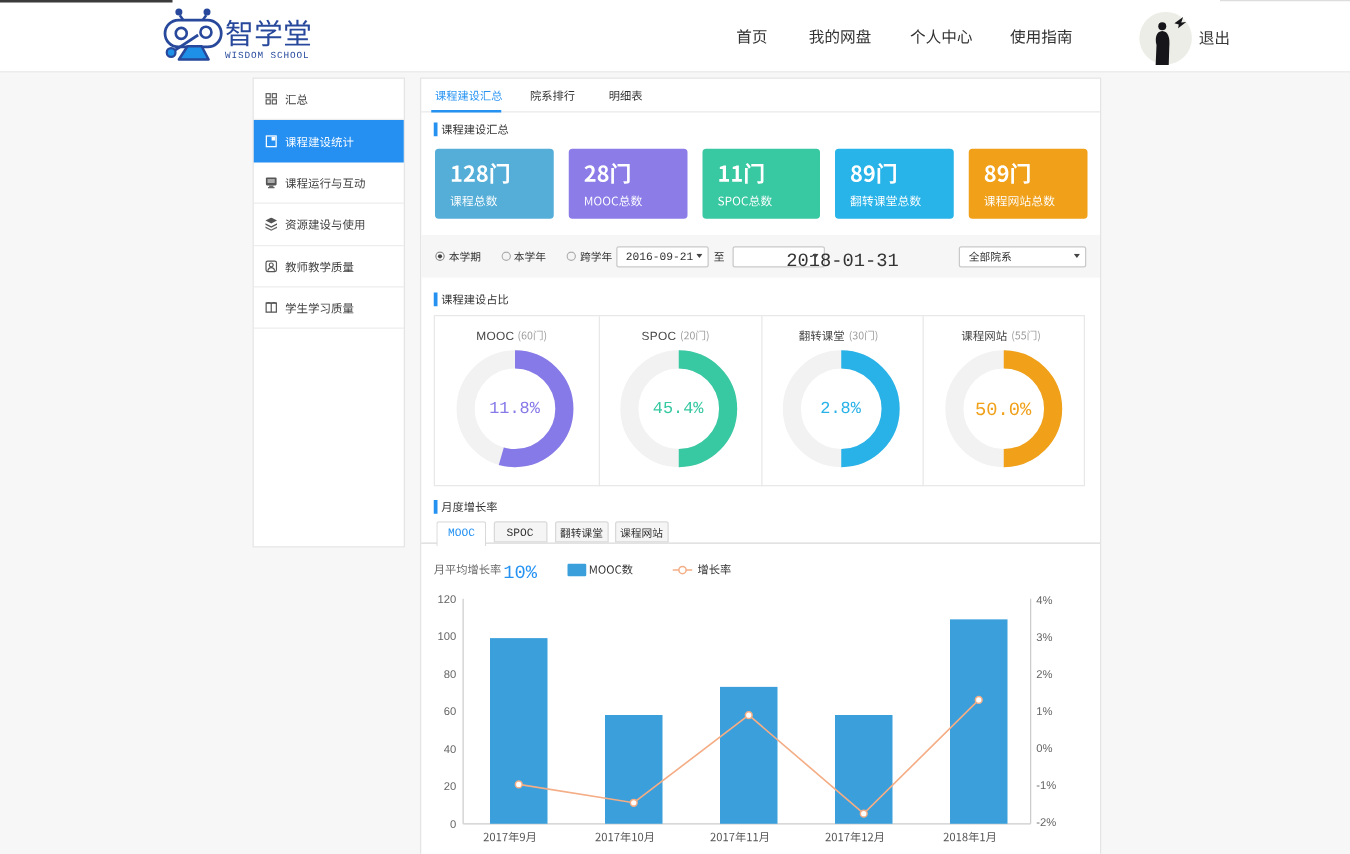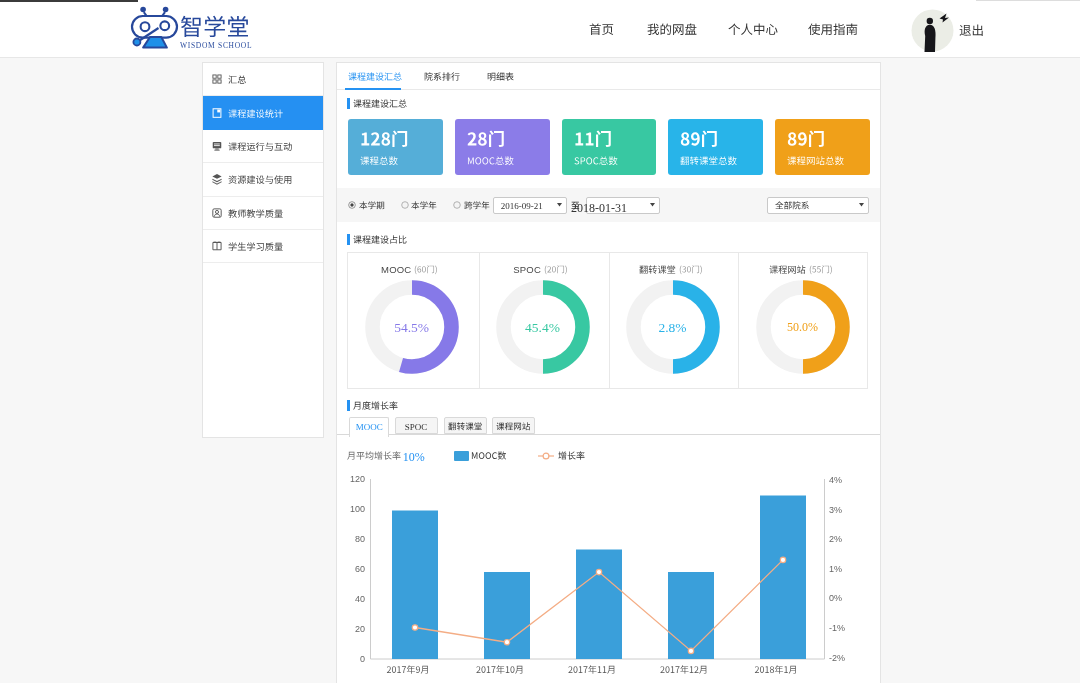--- a/index.html
+++ b/index.html
@@ -1,17 +1,17 @@
 <!DOCTYPE html>
 <html><head><meta charset="utf-8"><style>
 *{margin:0;padding:0;box-sizing:border-box}
 html,body{width:1080px;height:683px}
 body{position:relative;overflow:hidden;background:#f7f7f7;font-family:"Liberation Sans",sans-serif}
 .abs{position:absolute}
-.lat{position:absolute;font-family:Liberation Serif, serif}
+.lat{position:absolute;font-family:Liberation Mono, monospace}
 </style></head><body>
 <div class="abs" style="left:0;top:0;width:1080px;height:58px;background:#fff;border-bottom:1px solid #e7e7e7"></div>
 <div class="abs" style="left:0;top:0;width:138px;height:2px;background:#3b3b3b"></div>
 <div class="abs" style="left:976px;top:0;width:104px;height:1px;background:#ddd"></div>
 <svg class="abs" style="left:130px;top:5px" width="52" height="48" viewBox="0 0 52 48">
 <circle cx="13.1" cy="4.5" r="2.8" fill="#27489B"></circle>
     <circle cx="35.6" cy="4.5" r="2.8" fill="#27489B"></circle>
 <g fill="none" stroke="#27489B" stroke-width="2">
 <line x1="13.8" y1="7.2" x2="16.9" y2="11.4"></line>
       <line x1="35" y1="7.2" x2="31.9" y2="11.4"></line>
@@ -312,21 +312,21 @@
     <path d="M0 0 L6 0 L3 4 Z" fill="#444"></path>
   </svg>
 <div class="abs" style="left:570.5px;top:200.70px;width:8.6px;height:8.6px">
     <svg style="display:block;overflow:visible" width="8.6" height="8.6" viewBox="0 -880 1000 1000">
       <g transform="scale(1,-1)">
         <path fill="#333333" d="M146 423C184 436 238 437 783 463C808 437 830 412 845 391L910 437C856 505 743 603 653 670L594 631C635 600 679 563 719 525L254 507C317 564 381 636 442 714H917V785H77V714H343C283 635 216 566 191 544C164 518 142 501 122 497C130 477 143 439 146 423ZM460 415V285H142V215H460V30H54V-41H948V30H537V215H864V285H537V415Z"></path>
       </g>
     </svg>
   </div>
 <div class="abs" style="left:585.7px;top:196.8px;width:74.0px;height:17.0px;background:#fff;border:1px solid #c9c9c9;border-radius:2px"></div>
-<div class="lat" style="left:571px;top:200.5px;font-size:12px;color:#333">2018-01-31</div>
+<div class="lat" style="left:629px;top:200.5px;font-size:15px;color:#333">2018-01-31</div>
 <svg class="abs" style="left:649.7px;top:203.3px" width="5" height="3.5" viewBox="0 0 6 4">
     <path d="M0 0 L6 0 L3 4 Z" fill="#444"></path>
   </svg>
 <div class="abs" style="left:767.4px;top:196.5px;width:101.5px;height:17.5px;background:#fff;border:1px solid #c9c9c9;border-radius:2px"></div>
 <div class="abs" style="left:775.4px;top:200.95px;width:34.4px;height:8.6px">
     <svg style="display:block;overflow:visible" width="34.4" height="8.6" viewBox="0 -880 4000 1000">
       <g transform="scale(1,-1)">
         <path fill="#333333" d="M493 851C392 692 209 545 26 462C45 446 67 421 78 401C118 421 158 444 197 469V404H461V248H203V181H461V16H76V-52H929V16H539V181H809V248H539V404H809V470C847 444 885 420 925 397C936 419 958 445 977 460C814 546 666 650 542 794L559 820ZM200 471C313 544 418 637 500 739C595 630 696 546 807 471Z M1141 628C1168 574 1195 502 1204 455L1272 475C1263 521 1236 591 1206 645ZM1627 787V-78H1694V718H1855C1828 639 1789 533 1751 448C1841 358 1866 284 1866 222C1867 187 1860 155 1840 143C1829 136 1814 133 1799 132C1779 132 1751 132 1722 135C1734 114 1741 83 1742 64C1771 62 1803 62 1828 65C1852 68 1874 74 1890 85C1923 108 1936 156 1936 215C1936 284 1914 363 1824 457C1867 550 1913 664 1948 757L1897 790L1885 787ZM1247 826C1262 794 1278 755 1289 722H1080V654H1552V722H1366C1355 756 1334 806 1314 844ZM1433 648C1417 591 1387 508 1360 452H1051V383H1575V452H1433C1458 504 1485 572 1508 631ZM1109 291V-73H1180V-26H1454V-66H1529V291ZM1180 42V223H1454V42Z M2465 537V471H2868V537ZM2388 357V289H2528C2514 134 2474 35 2301 -19C2317 -33 2337 -61 2345 -79C2535 -13 2584 106 2600 289H2706V26C2706 -47 2722 -68 2792 -68C2806 -68 2867 -68 2882 -68C2943 -68 2961 -34 2967 96C2947 101 2918 112 2903 125C2901 14 2896 -2 2874 -2C2861 -2 2813 -2 2803 -2C2781 -2 2777 2 2777 27V289H2955V357ZM2586 826C2606 793 2627 750 2640 716H2384V539H2455V650H2877V539H2949V716H2700L2719 723C2707 757 2679 809 2654 848ZM2079 799V-78H2147V731H2279C2258 664 2228 576 2199 505C2271 425 2290 356 2290 301C2290 270 2284 242 2268 231C2260 226 2249 223 2237 222C2221 221 2202 222 2179 223C2190 204 2197 175 2198 157C2220 156 2245 156 2265 159C2286 161 2303 167 2317 177C2345 198 2357 240 2357 294C2357 357 2340 429 2267 513C2301 593 2338 691 2367 773L2318 802L2307 799Z M3286 224C3233 152 3150 78 3070 30C3090 19 3121 -6 3136 -20C3212 34 3301 116 3361 197ZM3636 190C3719 126 3822 34 3872 -22L3936 23C3882 80 3779 168 3695 229ZM3664 444C3690 420 3718 392 3745 363L3305 334C3455 408 3608 500 3756 612L3698 660C3648 619 3593 580 3540 543L3295 531C3367 582 3440 646 3507 716C3637 729 3760 747 3855 770L3803 833C3641 792 3350 765 3107 753C3115 736 3124 706 3126 688C3214 692 3308 698 3401 706C3336 638 3262 578 3236 561C3206 539 3182 524 3162 521C3170 502 3181 469 3183 454C3204 462 3235 466 3438 478C3353 425 3280 385 3245 369C3183 338 3138 319 3106 315C3115 295 3126 260 3129 245C3157 256 3196 261 3471 282V20C3471 9 3468 5 3451 4C3435 3 3380 3 3320 6C3332 -15 3345 -47 3349 -69C3422 -69 3472 -68 3505 -56C3539 -44 3547 -23 3547 19V288L3796 306C3825 273 3849 242 3866 216L3926 252C3885 313 3799 405 3722 474Z"></path>
       </g>
     </svg>
@@ -348,21 +348,21 @@
 <div class="abs" style="left:738.4px;top:253px;width:1px;height:135.6px;background:#e8e8e8"></div>
 <div class="abs" style="left:339.6px;top:260.5px;width:140px;height:13px;text-align:center;line-height:13px;white-space:nowrap"><span style="font-family:'Liberation Sans',sans-serif;font-size:9.5px;color:#464646;letter-spacing:0.2px">MOOC</span><span style="display:inline-block;width:3px"></span><svg style="vertical-align:-1.1px;overflow:visible" width="23.7" height="8.5" viewBox="0 -880 2786 1000">
       <g transform="scale(1,-1)">
         <path fill="#9a9a9a" d="M239 -196 295 -171C209 -29 168 141 168 311C168 480 209 649 295 792L239 818C147 668 92 507 92 311C92 114 147 -47 239 -196Z M639 -13C753 -13 850 83 850 225C850 379 770 455 646 455C589 455 525 422 480 367C484 594 567 671 669 671C713 671 757 649 785 615L837 671C796 715 741 746 665 746C523 746 394 637 394 350C394 108 499 -13 639 -13ZM482 294C530 362 586 387 631 387C720 387 763 324 763 225C763 125 709 59 639 59C547 59 492 142 482 294Z M1171 -13C1310 -13 1399 113 1399 369C1399 623 1310 746 1171 746C1031 746 943 623 943 369C943 113 1031 -13 1171 -13ZM1171 61C1088 61 1031 154 1031 369C1031 583 1088 674 1171 674C1254 674 1311 583 1311 369C1311 154 1254 61 1171 61Z M1575 805C1626 747 1688 666 1716 617L1777 661C1748 709 1684 786 1633 841ZM1541 638V-80H1616V638ZM1807 803V731H2284V20C2284 0 2278 -6 2257 -7C2237 -8 2166 -8 2093 -6C2104 -26 2116 -58 2119 -78C2215 -79 2277 -78 2313 -66C2347 -53 2360 -30 2360 20V803Z M2547 -196C2639 -47 2694 114 2694 311C2694 507 2639 668 2547 818L2490 792C2576 649 2619 480 2619 311C2619 141 2576 -29 2490 -171Z"></path>
       </g>
     </svg></div>
 <svg class="abs" style="left:361.6px;top:276.8px" width="100" height="100" viewBox="0 0 100 100">
     <circle cx="50" cy="50" r="39.5" fill="none" stroke="#f2f2f2" stroke-width="14.5"></circle>
     <circle cx="50" cy="50" r="39.5" fill="none" stroke="#8679E8" stroke-width="14.5" pathLength="100" stroke-dasharray="54.5 100" transform="rotate(-90 50 50)"></circle>
   </svg>
-<div class="lat" style="left:361.6px;top:319.8px;width:100px;text-align:center;font-size:13.5px;color:#8679E8">54.5%</div>
+<div class="lat" style="left:361.6px;top:319.8px;width:100px;text-align:center;font-size:13.5px;color:#8679E8">11.8%</div>
 <div class="abs" style="left:470.5px;top:260.5px;width:140px;height:13px;text-align:center;line-height:13px;white-space:nowrap"><span style="font-family:'Liberation Sans',sans-serif;font-size:9.5px;color:#464646;letter-spacing:0.2px">SPOC</span><span style="display:inline-block;width:3px"></span><svg style="vertical-align:-1.1px;overflow:visible" width="23.7" height="8.5" viewBox="0 -880 2786 1000">
       <g transform="scale(1,-1)">
         <path fill="#9a9a9a" d="M239 -196 295 -171C209 -29 168 141 168 311C168 480 209 649 295 792L239 818C147 668 92 507 92 311C92 114 147 -47 239 -196Z M382 0H843V79H640C603 79 558 75 520 72C692 235 808 384 808 531C808 661 725 746 594 746C501 746 437 704 378 639L431 587C472 636 523 672 583 672C674 672 718 611 718 527C718 401 612 255 382 54Z M1171 -13C1310 -13 1399 113 1399 369C1399 623 1310 746 1171 746C1031 746 943 623 943 369C943 113 1031 -13 1171 -13ZM1171 61C1088 61 1031 154 1031 369C1031 583 1088 674 1171 674C1254 674 1311 583 1311 369C1311 154 1254 61 1171 61Z M1575 805C1626 747 1688 666 1716 617L1777 661C1748 709 1684 786 1633 841ZM1541 638V-80H1616V638ZM1807 803V731H2284V20C2284 0 2278 -6 2257 -7C2237 -8 2166 -8 2093 -6C2104 -26 2116 -58 2119 -78C2215 -79 2277 -78 2313 -66C2347 -53 2360 -30 2360 20V803Z M2547 -196C2639 -47 2694 114 2694 311C2694 507 2639 668 2547 818L2490 792C2576 649 2619 480 2619 311C2619 141 2576 -29 2490 -171Z"></path>
       </g>
     </svg></div>
 <svg class="abs" style="left:492.5px;top:276.8px" width="100" height="100" viewBox="0 0 100 100">
     <circle cx="50" cy="50" r="39.5" fill="none" stroke="#f2f2f2" stroke-width="14.5"></circle>
     <circle cx="50" cy="50" r="39.5" fill="none" stroke="#38C8A2" stroke-width="14.5" pathLength="100" stroke-dasharray="50.0 100" transform="rotate(-90 50 50)"></circle>
   </svg>
 <div class="lat" style="left:492.5px;top:319.8px;width:100px;text-align:center;font-size:13.5px;color:#38C8A2">45.4%</div>
@@ -386,21 +386,21 @@
       </g>
     </svg><span style="display:inline-block;width:3px"></span><svg style="vertical-align:-1.1px;overflow:visible" width="23.7" height="8.5" viewBox="0 -880 2786 1000">
       <g transform="scale(1,-1)">
         <path fill="#9a9a9a" d="M239 -196 295 -171C209 -29 168 141 168 311C168 480 209 649 295 792L239 818C147 668 92 507 92 311C92 114 147 -47 239 -196Z M600 -13C723 -13 840 78 840 238C840 400 740 472 619 472C575 472 542 461 509 443L528 655H804V733H448L424 391L473 360C515 388 546 403 595 403C687 403 747 341 747 236C747 129 678 63 591 63C506 63 452 102 411 144L365 84C415 35 485 -13 600 -13Z M1155 -13C1278 -13 1395 78 1395 238C1395 400 1295 472 1174 472C1130 472 1097 461 1064 443L1083 655H1359V733H1003L979 391L1028 360C1070 388 1101 403 1150 403C1242 403 1302 341 1302 236C1302 129 1233 63 1146 63C1061 63 1007 102 966 144L920 84C970 35 1040 -13 1155 -13Z M1575 805C1626 747 1688 666 1716 617L1777 661C1748 709 1684 786 1633 841ZM1541 638V-80H1616V638ZM1807 803V731H2284V20C2284 0 2278 -6 2257 -7C2237 -8 2166 -8 2093 -6C2104 -26 2116 -58 2119 -78C2215 -79 2277 -78 2313 -66C2347 -53 2360 -30 2360 20V803Z M2547 -196C2639 -47 2694 114 2694 311C2694 507 2639 668 2547 818L2490 792C2576 649 2619 480 2619 311C2619 141 2576 -29 2490 -171Z"></path>
       </g>
     </svg></div>
 <svg class="abs" style="left:752.5px;top:276.8px" width="100" height="100" viewBox="0 0 100 100">
     <circle cx="50" cy="50" r="39.5" fill="none" stroke="#f2f2f2" stroke-width="14.5"></circle>
     <circle cx="50" cy="50" r="39.5" fill="none" stroke="#F0A019" stroke-width="14.5" pathLength="100" stroke-dasharray="50.0 100" transform="rotate(-90 50 50)"></circle>
   </svg>
-<div class="lat" style="left:752.5px;top:319.8px;width:100px;text-align:center;font-size:12px;color:#F0A019">50.0%</div>
+<div class="lat" style="left:752.5px;top:319.8px;width:100px;text-align:center;font-size:15px;color:#F0A019">50.0%</div>
 <div class="abs" style="left:347px;top:399.5px;width:2.5px;height:11.5px;background:#2592F2"></div>
 <div class="abs" style="left:353.0px;top:400.90px;width:45.0px;height:9.0px">
     <svg style="display:block;overflow:visible" width="45.0" height="9.0" viewBox="0 -880 5000 1000">
       <g transform="scale(1,-1)">
         <path fill="#333333" d="M207 787V479C207 318 191 115 29 -27C46 -37 75 -65 86 -81C184 5 234 118 259 232H742V32C742 10 735 3 711 2C688 1 607 0 524 3C537 -18 551 -53 556 -76C663 -76 730 -75 769 -61C806 -48 821 -23 821 31V787ZM283 714H742V546H283ZM283 475H742V305H272C280 364 283 422 283 475Z M1386 644V557H1225V495H1386V329H1775V495H1937V557H1775V644H1701V557H1458V644ZM1701 495V389H1458V495ZM1757 203C1713 151 1651 110 1579 78C1508 111 1450 153 1408 203ZM1239 265V203H1369L1335 189C1376 133 1431 86 1497 47C1403 17 1298 -1 1192 -10C1203 -27 1217 -56 1222 -74C1347 -60 1469 -35 1576 7C1675 -37 1792 -65 1918 -80C1927 -61 1946 -31 1962 -15C1852 -5 1749 15 1660 46C1748 93 1821 157 1867 243L1820 268L1807 265ZM1473 827C1487 801 1502 769 1513 741H1126V468C1126 319 1119 105 1037 -46C1056 -52 1089 -68 1104 -80C1188 78 1201 309 1201 469V670H1948V741H1598C1586 773 1566 813 1548 845Z M2466 596C2496 551 2524 491 2534 452L2580 471C2570 510 2540 569 2509 612ZM2769 612C2752 569 2717 505 2691 466L2730 449C2757 486 2791 543 2820 592ZM2041 129 2065 55C2146 87 2248 127 2345 166L2332 234L2231 196V526H2332V596H2231V828H2161V596H2053V526H2161V171ZM2442 811C2469 775 2499 726 2512 695L2579 727C2564 757 2534 804 2505 838ZM2373 695V363H2907V695H2770C2797 730 2827 774 2854 815L2776 842C2758 798 2721 736 2693 695ZM2435 641H2611V417H2435ZM2669 641H2842V417H2669ZM2494 103H2789V29H2494ZM2494 159V243H2789V159ZM2425 300V-77H2494V-29H2789V-77H2860V300Z M3769 818C3682 714 3536 619 3395 561C3414 547 3444 517 3458 500C3593 567 3745 671 3844 786ZM3056 449V374H3248V55C3248 15 3225 0 3207 -7C3219 -23 3233 -56 3238 -74C3262 -59 3300 -47 3574 27C3570 43 3567 75 3567 97L3326 38V374H3483C3564 167 3706 19 3914 -51C3925 -28 3949 3 3967 20C3775 75 3635 202 3561 374H3944V449H3326V835H3248V449Z M4829 643C4794 603 4732 548 4687 515L4742 478C4788 510 4846 558 4892 605ZM4056 337 4094 277C4160 309 4242 353 4319 394L4304 451C4213 407 4118 363 4056 337ZM4085 599C4139 565 4205 515 4236 481L4290 527C4256 561 4190 609 4136 640ZM4677 408C4746 366 4832 306 4874 266L4930 311C4886 351 4797 410 4730 448ZM4051 202V132H4460V-80H4540V132H4950V202H4540V284H4460V202ZM4435 828C4450 805 4468 776 4481 750H4071V681H4438C4408 633 4374 592 4361 579C4346 561 4331 550 4317 547C4324 530 4334 498 4338 483C4353 489 4375 494 4490 503C4442 454 4399 415 4379 399C4345 371 4319 352 4297 349C4305 330 4315 297 4318 284C4339 293 4374 298 4636 324C4648 304 4658 286 4664 270L4724 297C4703 343 4652 415 4607 466L4551 443C4568 424 4585 401 4600 379L4423 364C4511 434 4599 522 4679 615L4618 650C4597 622 4573 594 4550 567L4421 560C4454 595 4487 637 4516 681H4941V750H4569C4555 779 4531 818 4508 847Z"></path>
       </g>
     </svg>
   </div>
 <div class="abs" style="left:337px;top:434.2px;width:543px;height:1px;background:#d9d9d9"></div>
 <div class="abs" style="left:349.3px;top:417px;width:40px;height:20px;background:#fff;border:1px solid #d9d9d9;border-bottom:none;border-radius:2px 2px 0 0"></div>
@@ -423,21 +423,21 @@
       </g>
     </svg>
   </div>
 <div class="abs" style="left:347.1px;top:451.00px;width:54.0px;height:9.0px">
     <svg style="display:block;overflow:visible" width="54.0" height="9.0" viewBox="0 -880 6000 1000">
       <g transform="scale(1,-1)">
         <path fill="#666666" d="M207 787V479C207 318 191 115 29 -27C46 -37 75 -65 86 -81C184 5 234 118 259 232H742V32C742 10 735 3 711 2C688 1 607 0 524 3C537 -18 551 -53 556 -76C663 -76 730 -75 769 -61C806 -48 821 -23 821 31V787ZM283 714H742V546H283ZM283 475H742V305H272C280 364 283 422 283 475Z M1174 630C1213 556 1252 459 1266 399L1337 424C1323 482 1282 578 1242 650ZM1755 655C1730 582 1684 480 1646 417L1711 396C1750 456 1797 552 1834 633ZM1052 348V273H1459V-79H1537V273H1949V348H1537V698H1893V773H1105V698H1459V348Z M2485 462C2547 411 2625 339 2665 296L2713 347C2673 387 2595 454 2531 504ZM2404 119 2435 49C2538 105 2676 180 2803 253L2785 313C2648 240 2499 163 2404 119ZM2570 840C2523 709 2445 582 2357 501C2372 486 2396 455 2407 440C2452 486 2497 545 2537 610H2859C2847 198 2833 39 2800 4C2789 -9 2777 -12 2756 -12C2731 -12 2666 -12 2595 -5C2608 -26 2617 -56 2619 -77C2680 -80 2745 -82 2782 -78C2819 -75 2841 -67 2864 -37C2903 12 2916 172 2929 640C2929 651 2929 680 2929 680H2577C2600 725 2621 772 2639 819ZM2036 123 2063 47C2158 95 2282 159 2398 220L2380 283L2241 216V528H2362V599H2241V828H2169V599H2043V528H2169V183C2119 159 2073 139 2036 123Z M3466 596C3496 551 3524 491 3534 452L3580 471C3570 510 3540 569 3509 612ZM3769 612C3752 569 3717 505 3691 466L3730 449C3757 486 3791 543 3820 592ZM3041 129 3065 55C3146 87 3248 127 3345 166L3332 234L3231 196V526H3332V596H3231V828H3161V596H3053V526H3161V171ZM3442 811C3469 775 3499 726 3512 695L3579 727C3564 757 3534 804 3505 838ZM3373 695V363H3907V695H3770C3797 730 3827 774 3854 815L3776 842C3758 798 3721 736 3693 695ZM3435 641H3611V417H3435ZM3669 641H3842V417H3669ZM3494 103H3789V29H3494ZM3494 159V243H3789V159ZM3425 300V-77H3494V-29H3789V-77H3860V300Z M4769 818C4682 714 4536 619 4395 561C4414 547 4444 517 4458 500C4593 567 4745 671 4844 786ZM4056 449V374H4248V55C4248 15 4225 0 4207 -7C4219 -23 4233 -56 4238 -74C4262 -59 4300 -47 4574 27C4570 43 4567 75 4567 97L4326 38V374H4483C4564 167 4706 19 4914 -51C4925 -28 4949 3 4967 20C4775 75 4635 202 4561 374H4944V449H4326V835H4248V449Z M5829 643C5794 603 5732 548 5687 515L5742 478C5788 510 5846 558 5892 605ZM5056 337 5094 277C5160 309 5242 353 5319 394L5304 451C5213 407 5118 363 5056 337ZM5085 599C5139 565 5205 515 5236 481L5290 527C5256 561 5190 609 5136 640ZM5677 408C5746 366 5832 306 5874 266L5930 311C5886 351 5797 410 5730 448ZM5051 202V132H5460V-80H5540V132H5950V202H5540V284H5460V202ZM5435 828C5450 805 5468 776 5481 750H5071V681H5438C5408 633 5374 592 5361 579C5346 561 5331 550 5317 547C5324 530 5334 498 5338 483C5353 489 5375 494 5490 503C5442 454 5399 415 5379 399C5345 371 5319 352 5297 349C5305 330 5315 297 5318 284C5339 293 5374 298 5636 324C5648 304 5658 286 5664 270L5724 297C5703 343 5652 415 5607 466L5551 443C5568 424 5585 401 5600 379L5423 364C5511 434 5599 522 5679 615L5618 650C5597 622 5573 594 5550 567L5421 560C5454 595 5487 637 5516 681H5941V750H5569C5555 779 5531 818 5508 847Z"></path>
       </g>
     </svg>
   </div>
-<div class="lat" style="left:402.7px;top:450px;font-size:12px;color:#2592F2">10%</div>
+<div class="lat" style="left:402.7px;top:450px;font-size:15px;color:#2592F2">10%</div>
 <div class="abs" style="left:454.3px;top:450.6px;width:14.3px;height:10px;background:#3A9FDA;border-radius:1px"></div>
 <div class="abs" style="left:470.6px;top:451.00px;width:35.4px;height:9.0px">
     <svg style="display:block;overflow:visible" width="35.4" height="9.0" viewBox="0 -880 3934 1000">
       <g transform="scale(1,-1)">
         <path fill="#333333" d="M101 0H184V406C184 469 178 558 172 622H176L235 455L374 74H436L574 455L633 622H637C632 558 625 469 625 406V0H711V733H600L460 341C443 291 428 239 409 188H405C387 239 371 291 352 341L212 733H101Z M1183 -13C1367 -13 1496 134 1496 369C1496 604 1367 746 1183 746C999 746 870 604 870 369C870 134 999 -13 1183 -13ZM1183 68C1051 68 965 186 965 369C965 552 1051 665 1183 665C1315 665 1401 552 1401 369C1401 186 1315 68 1183 68Z M1925 -13C2109 -13 2238 134 2238 369C2238 604 2109 746 1925 746C1741 746 1612 604 1612 369C1612 134 1741 -13 1925 -13ZM1925 68C1793 68 1707 186 1707 369C1707 552 1793 665 1925 665C2057 665 2143 552 2143 369C2143 186 2057 68 1925 68Z M2673 -13C2768 -13 2840 25 2898 92L2847 151C2800 99 2747 68 2677 68C2537 68 2449 184 2449 369C2449 552 2542 665 2680 665C2743 665 2791 637 2830 596L2880 656C2838 703 2768 746 2679 746C2493 746 2354 603 2354 366C2354 128 2490 -13 2673 -13Z M3377 821C3359 782 3327 723 3302 688L3351 664C3377 697 3411 747 3440 793ZM3022 793C3048 751 3075 696 3084 661L3141 686C3132 722 3105 776 3077 815ZM3344 260C3321 208 3289 164 3251 126C3213 145 3174 164 3137 180C3151 204 3167 231 3181 260ZM3044 153C3093 134 3148 109 3198 83C3134 37 3057 5 2975 -14C2988 -28 3004 -54 3011 -72C3103 -47 3188 -8 3260 50C3293 30 3323 11 3346 -6L3394 43C3371 59 3342 77 3309 95C3362 152 3404 222 3429 309L3388 326L3376 323H3212L3234 375L3167 387C3160 367 3150 345 3140 323H3004V260H3109C3088 220 3065 183 3044 153ZM3191 841V654H2984V592H3168C3120 527 3043 465 2973 435C2988 421 3005 395 3014 378C3075 411 3141 467 3191 526V404H3261V540C3309 505 3370 458 3395 435L3437 489C3413 506 3325 562 3276 592H3465V654H3261V841ZM3563 832C3538 656 3493 488 3415 383C3431 373 3460 349 3472 337C3498 374 3520 418 3540 467C3562 369 3591 278 3628 199C3572 104 3494 31 3385 -22C3399 -37 3420 -67 3427 -83C3529 -28 3606 41 3665 129C3715 44 3777 -24 3855 -71C3867 -52 3889 -26 3906 -12C3822 33 3756 106 3705 198C3758 301 3792 426 3814 576H3882V646H3597C3611 702 3623 761 3632 821ZM3743 576C3727 461 3703 361 3667 276C3629 366 3601 468 3582 576Z"></path>
       </g>
     </svg>
   </div>
 <svg class="abs" style="left:538px;top:449.5px" width="16" height="12" viewBox="0 0 16 12">
     <line x1="0" y1="6" x2="16" y2="6" stroke="#F4AD85" stroke-width="1.2"></line>

